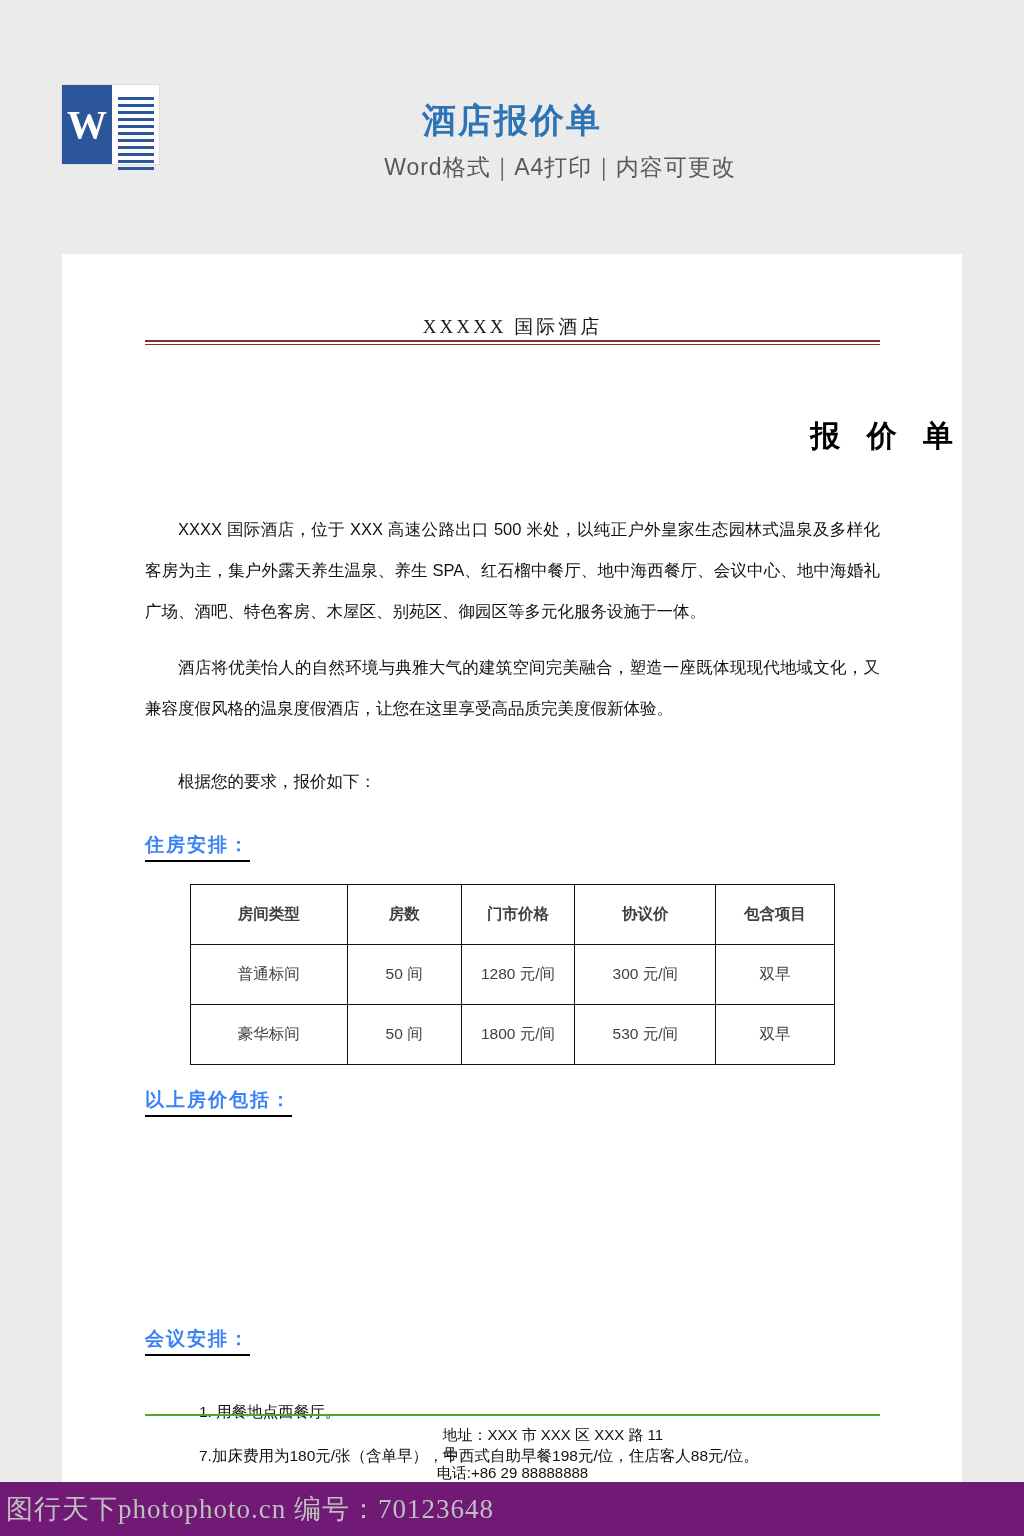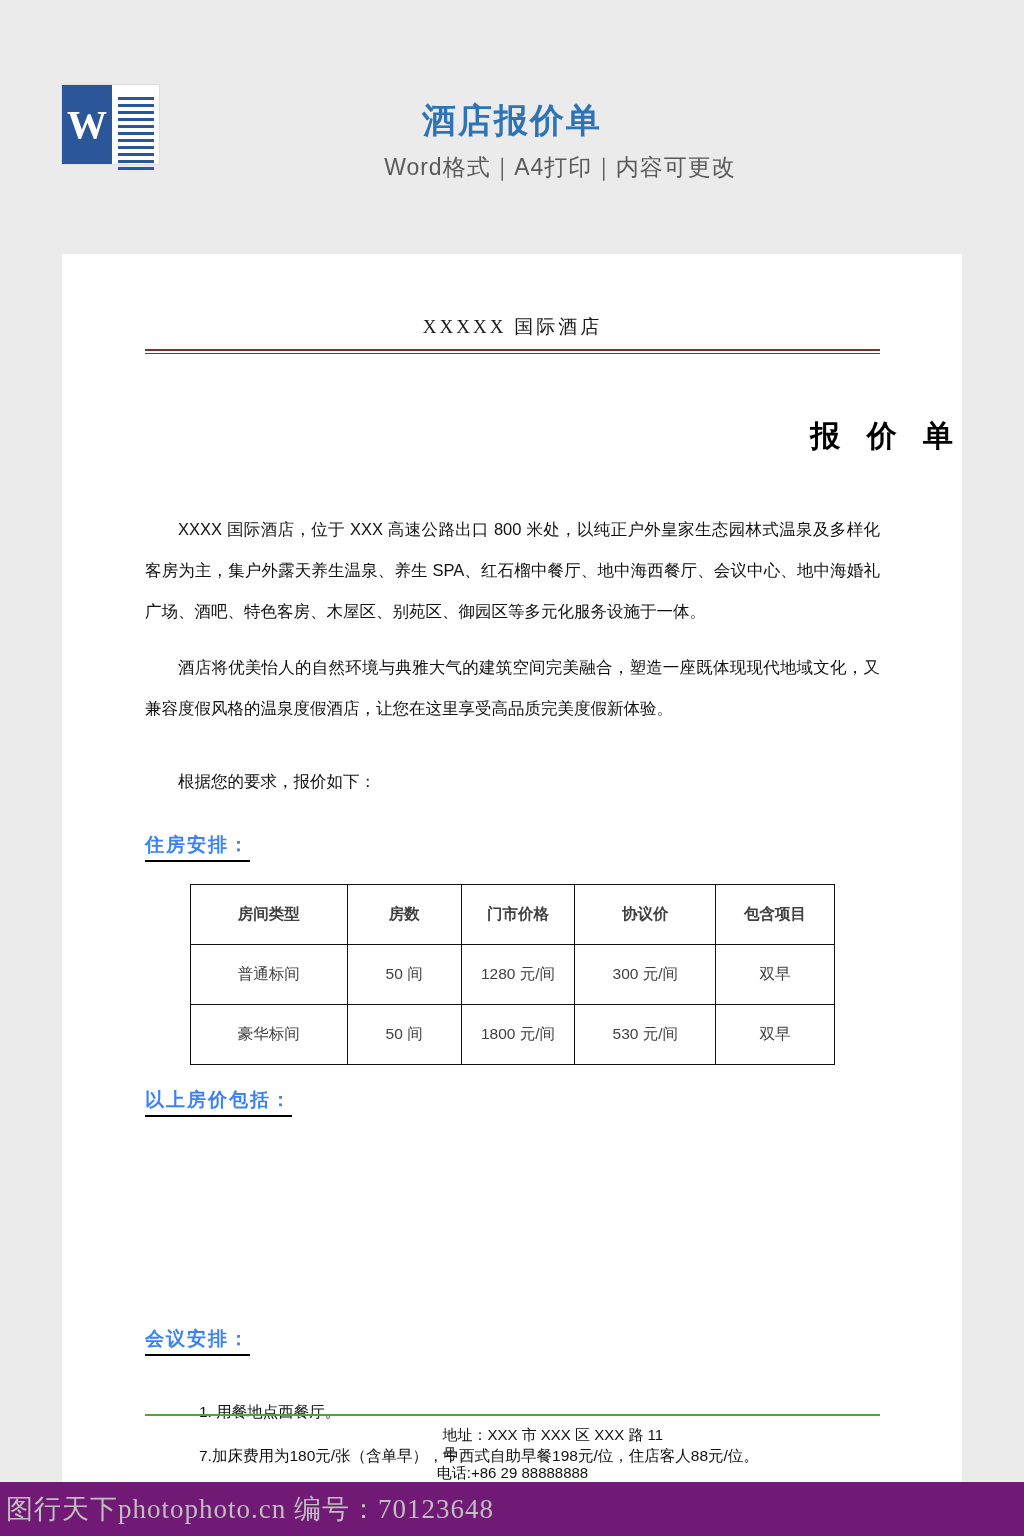--- a/index.html
+++ b/index.html
@@ -97,21 +97,20 @@
     left: 83px;
     top: 60px;
     width: 735px;
     text-align: center;
   }
   .doc-header .hotel-name {
     font-family: "Liberation Serif", serif;
     font-size: 19px;
     letter-spacing: 3px;
     color: #1a1a1a;
-    padding-bottom: 9px;
   }
   .doc-header .rule-thick {
     height: 2px;
     background: #7f2f2f;
   }
   .doc-header .rule-thin {
     height: 1px;
     background: #7f2f2f;
     margin-top: 2px;
   }
@@ -265,21 +264,21 @@
 <div class="page">
 
   <div class="doc-header">
     <div class="hotel-name">XXXXX 国际酒店</div>
     <div class="rule-thick"></div>
     <div class="rule-thin"></div>
   </div>
 
   <div class="doc-title">报 价 单</div>
 
-  <div class="body-block p2 indent">XXXX 国际酒店，位于 XXX 高速公路出口 800 米处，以纯正户外皇家生态园林式温泉及多样化客房为主，集户外露天养生温泉、养生 SPA、红石榴中餐厅、地中海西餐厅、会议中心、地中海婚礼广场、酒吧、特色客房、木屋区、别苑区、御园区等多元化服务设施于一体。</div>
+  <div class="body-block p2 indent">XXXX 国际酒店，位于 XXX 高速公路出口 500 米处，以纯正户外皇家生态园林式温泉及多样化客房为主，集户外露天养生温泉、养生 SPA、红石榴中餐厅、地中海西餐厅、会议中心、地中海婚礼广场、酒吧、特色客房、木屋区、别苑区、御园区等多元化服务设施于一体。</div>
   <div class="body-block p3 indent">酒店将优美怡人的自然环境与典雅大气的建筑空间完美融合，塑造一座既体现现代地域文化，又兼容度假风格的温泉度假酒店，让您在这里享受高品质完美度假新体验。</div>
   <div class="body-block p4 indent">根据您的要求，报价如下：</div>
 
   <div class="section-head sh-room">住房安排：</div>
 
   <table class="price">
     <colgroup>
         <col class="c1">
         <col class="c2">
         <col class="c3">

